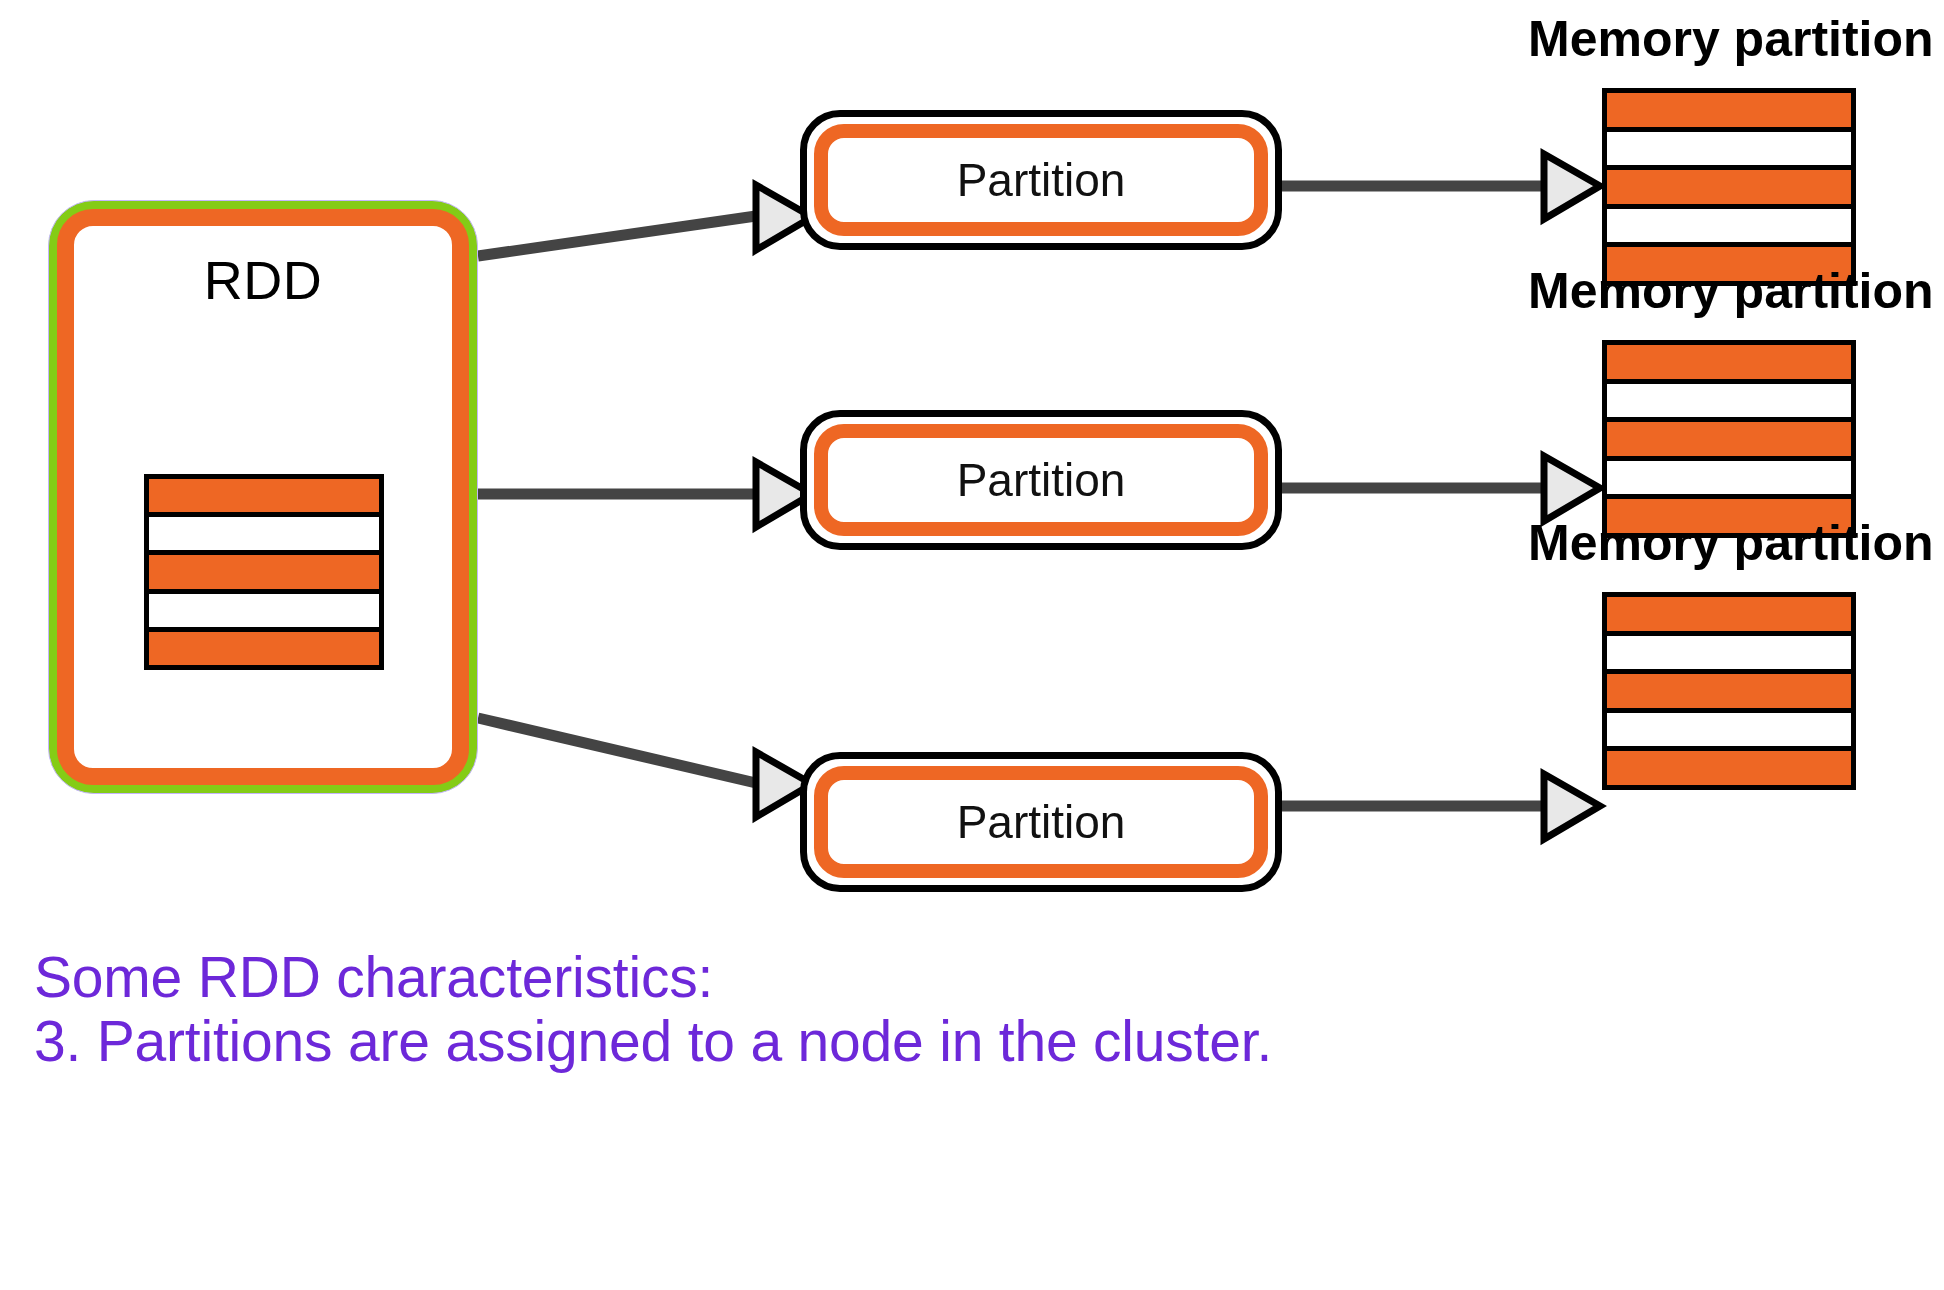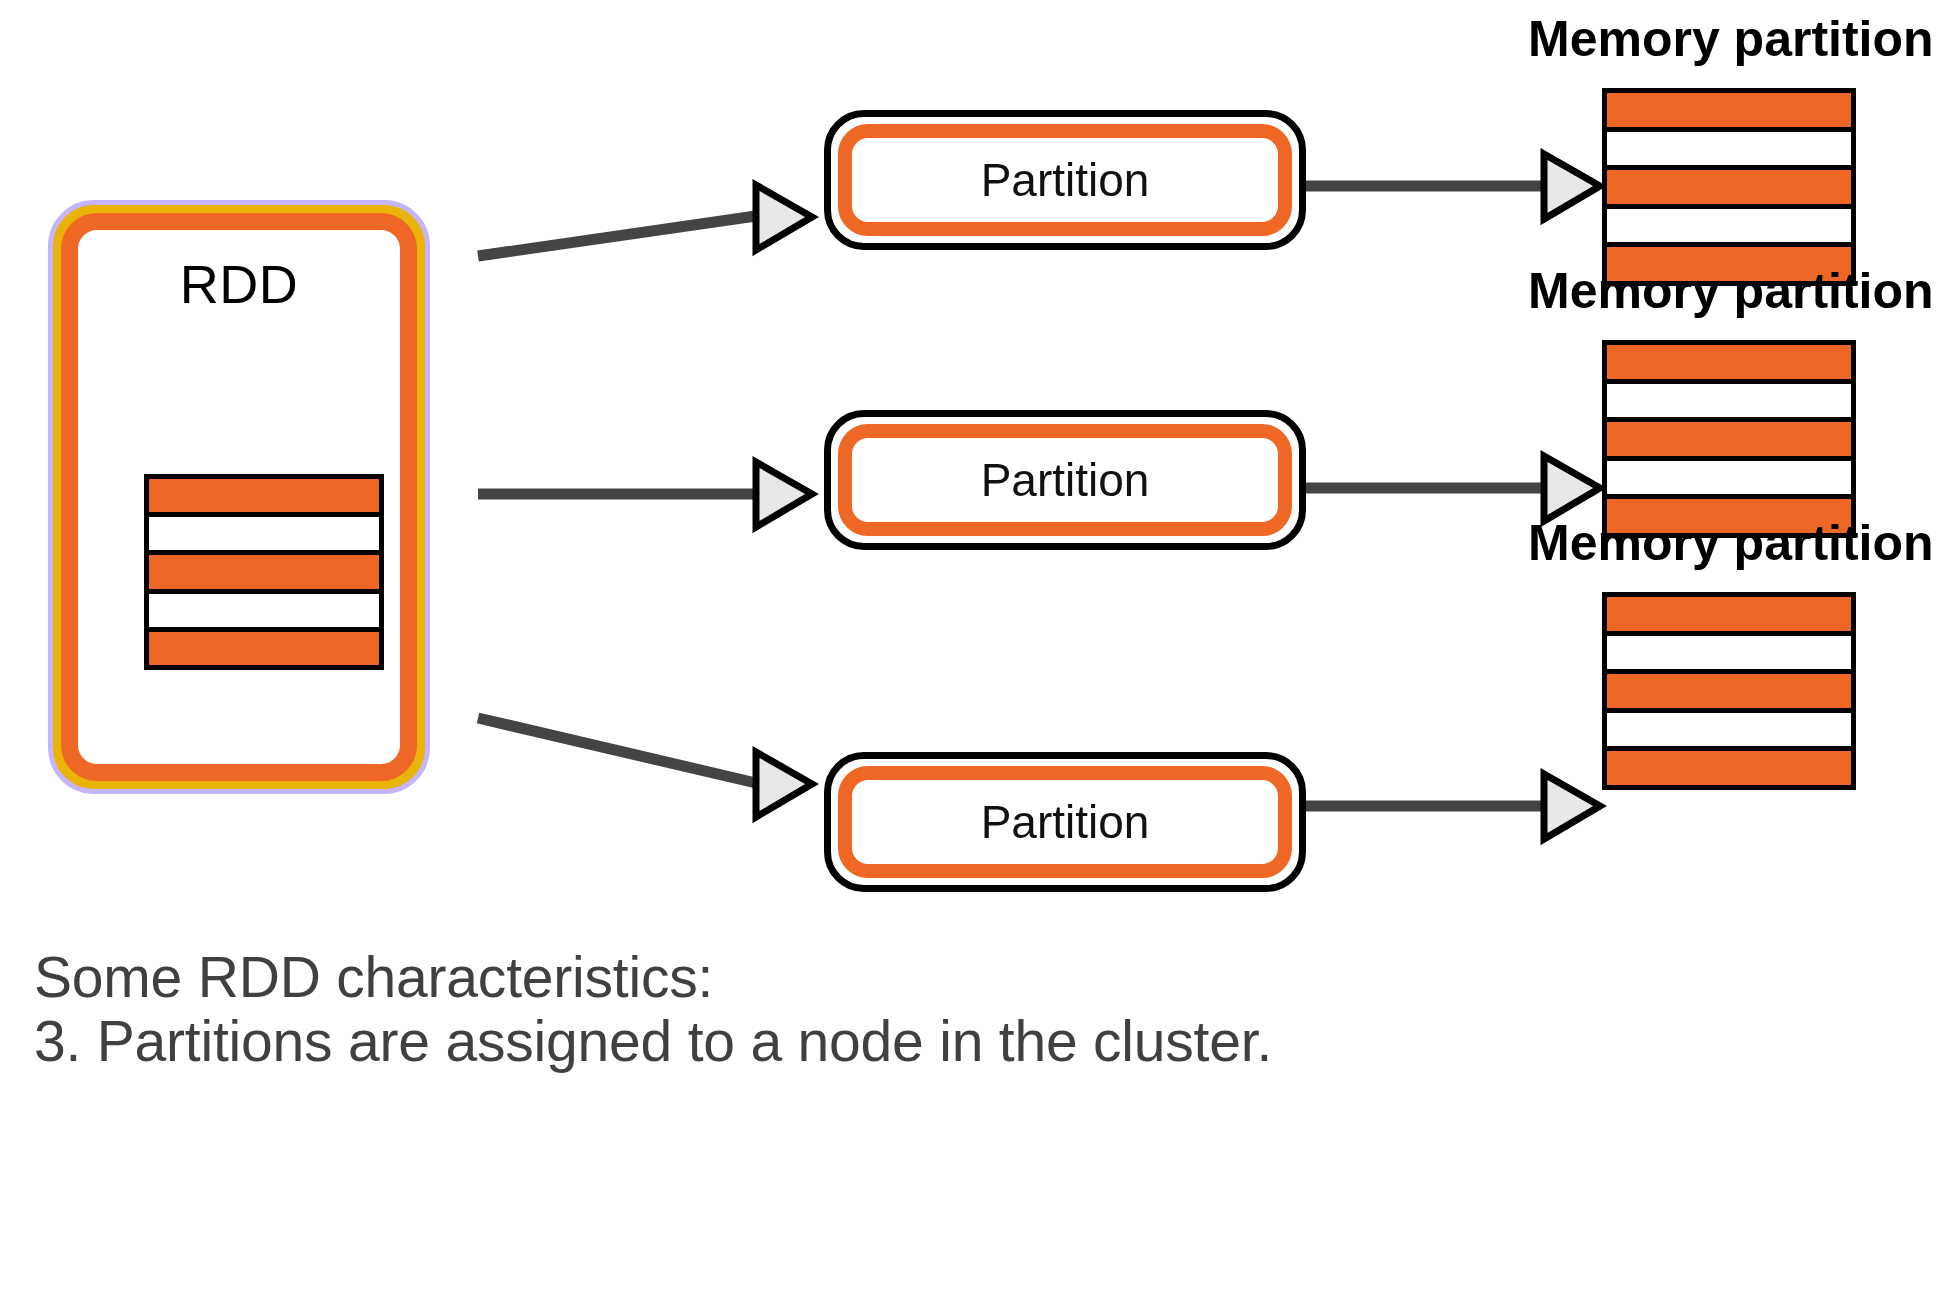--- a/index.html
+++ b/index.html
@@ -24,26 +24,26 @@
     top: 0;
     width: 1944px;
     height: 1290px;
   }
 
   
   .rdd-box {
     position: absolute;
     left: 48px;
     top: 200px;
-    width: 382px;
+    width: 430px;
     height: 594px;
     box-sizing: border-box;
-    border: 5px solid #c4b5fd;
+    border: 1px solid #c4b5fd;
     border-radius: 46px;
-    background: #eab308;
+    background: #84cc16;
     z-index: 3;
   }
   .rdd-inner {
     position: absolute;
     left: 8px;
     top: 8px;
     right: 8px;
     bottom: 8px;
     box-sizing: border-box;
     border: 17px solid #EE6724;
@@ -114,21 +114,20 @@
   
   .part-box {
     position: absolute;
     width: 482px;
     height: 140px;
     box-sizing: border-box;
     border: 7px solid #000000;
     border-radius: 40px;
     background: #ffffff;
     z-index: 3;
-    margin-left: 24px;
   }
   .part-inner {
     position: absolute;
     left: 7px;
     top: 7px;
     right: 7px;
     bottom: 7px;
     box-sizing: border-box;
     border: 14px solid #EE6724;
     border-radius: 30px;
@@ -154,21 +153,21 @@
     top: 946px;
     width: 1500px;
     z-index: 4;
   }
   .notes .line {
     font-size: 57px;
     font-weight: 400;
     line-height: 1.115;
     letter-spacing: -0.2px;
     white-space: nowrap;
-    color: #404040;
+    color: #6d28d9;
   }
 </style>
 </head>
 <body>
 
 <div id="canvas">
 
   <svg id="wire" viewBox="0 0 1944 1290" xmlns="http://www.w3.org/2000/svg">
 
     <line x1="478" y1="256" x2="756" y2="216" stroke="#444444" stroke-width="11"></line>

